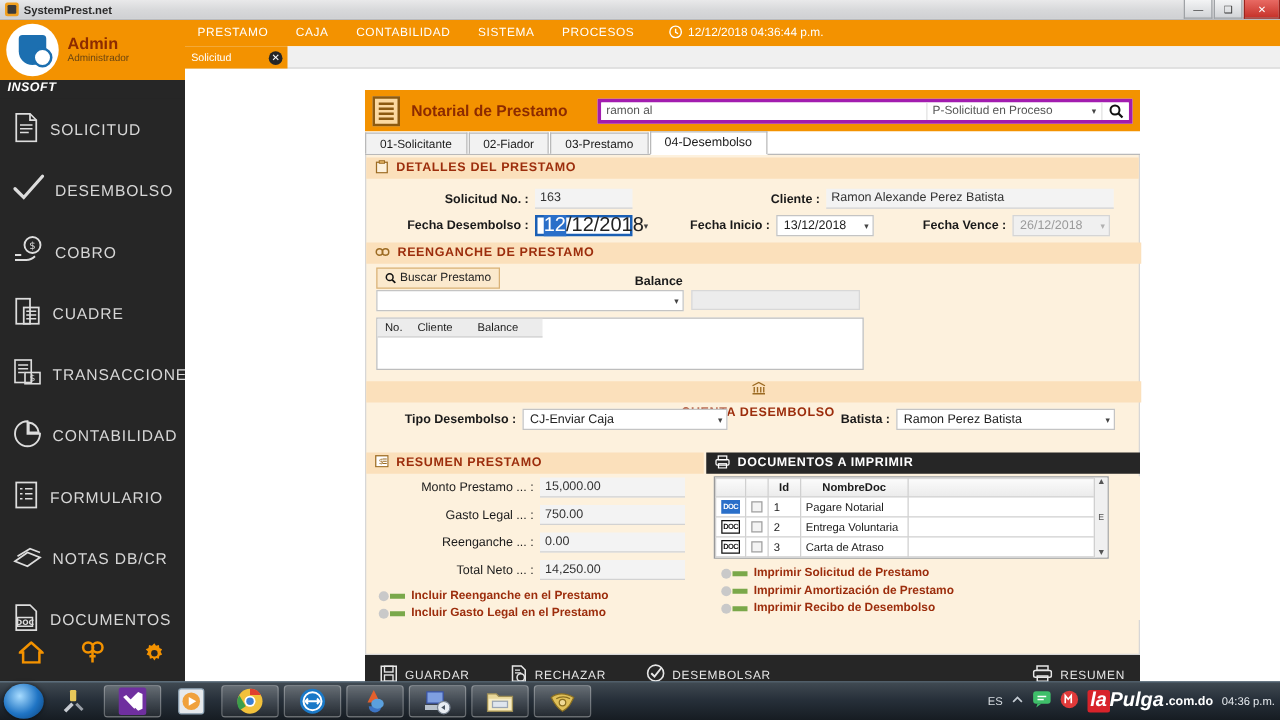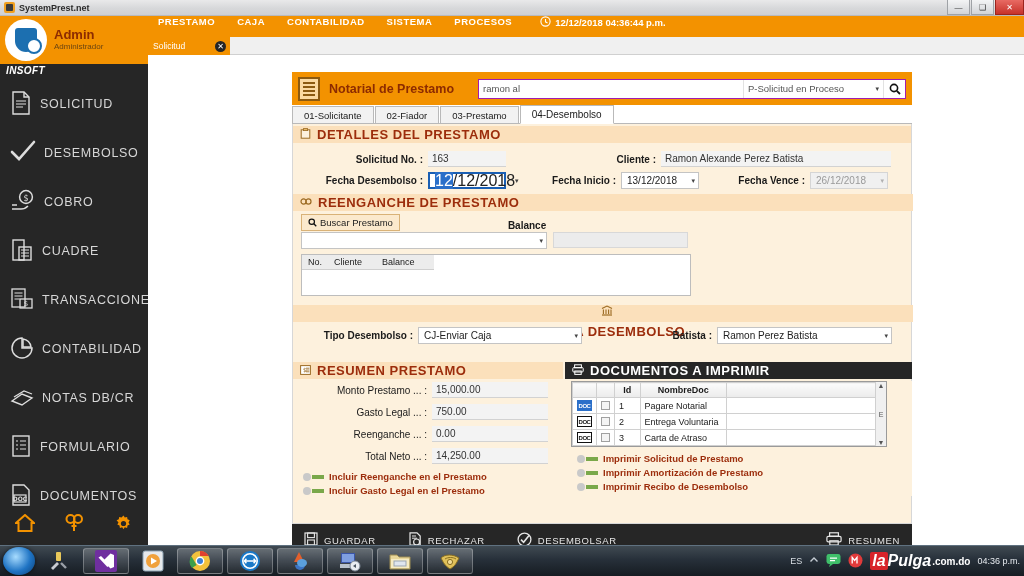--- a/index.html
+++ b/index.html
@@ -95,22 +95,22 @@
   }
   .nav-item svg{ flex:0 0 auto; }
   #nav-footer{
     position:absolute; bottom:10px; left:0; width:148px;
     display:flex; justify-content:space-around; align-items:center;
   }
   #nav-footer .ficon{ color:#f39200; }
   
   #topmenu{
     position:absolute; left:148px; top:16px; width:876px; height:21px;
-    background:#f39200; display:flex; align-items:flex-start;
-    padding-left:10px; gap:22px;font-weight:bold;
+    background:#f39200; display:flex; align-items:center;
+    padding-left:10px; gap:22px;
   }
   #topmenu .mi{
     font-size:9.5px; color:#ffffff; letter-spacing:.5px; white-space:nowrap;
   }
   #topmenu .clockwrap{ display:flex;align-items:center;gap:4px;margin-left:6px;}
   #topmenu .clockwrap .ctext{ font-size:9.5px;color:#ffffff; white-space:nowrap;}
   
   #tabstrip{
     position:absolute; left:148px; top:37px; width:876px; height:18px;
     background:#f0f0f0; border-bottom:1px solid #d0d0d0;
@@ -139,21 +139,21 @@
     width:22px;height:24px;background:#fbd9a0;border:2px solid #8c5a10;
     display:flex;flex-direction:column;justify-content:center;gap:2px;
     padding:0 3px; flex:0 0 auto;
   }
   #form-header .fh-icon i{ display:block;height:2px;background:#8c5a10; }
   #form-header .fh-title{
     font-size:12.5px;font-weight:bold;color:#8c2b00;margin-left:9px;white-space:nowrap;
   }
   #search-box{
     margin-left:24px; flex:1 1 auto; height:20px; display:flex;
-    background:#ffffff; border:1px solid #a21caf;
+    background:#ffffff; border:3px solid #a21caf;
   }
   #search-box .sq-input{
     flex:1 1 auto; font-size:9.5px; color:#555; padding-left:4px;
     display:flex; align-items:center; background:#fff;
   }
   #search-box .sq-select{
     width:140px; border-left:1px solid #e2e2e2; font-size:9.5px; color:#555;
     display:flex;align-items:center;justify-content:space-between;padding:0 4px;background:#fff;
   }
   #search-box .sq-btn{
@@ -178,21 +178,21 @@
   
   #panel-body{
     position:absolute; left:144px; top:69px; width:620px; height:400px;
     background:#fdf1dd; border:1px solid #d7d7d7; border-top:none;
   }
   .section-head{
     height:17px; background:#fbe0bb; display:flex; align-items:center;
     padding-left:7px; gap:6px;
   }
   .section-head .sh-text{
-    font-size:13px; font-weight:bold; color:#9c2d0c; letter-spacing:.5px;
+    font-size:10px; font-weight:bold; color:#9c2d0c; letter-spacing:.5px;
   }
   .section-head.dark{ background:#262626; }
   .section-head.dark .sh-text{ color:#ffffff; }
   .fld-label{ font-size:10px; color:#1a1a1a; text-align:right; }
   .fld-label.b{ font-weight:bold; }
   .inp{
     background:#f3f3f3; border:none; border-bottom:1px solid #d2d2d2;
     height:16px; font-size:10px; color:#333;
     display:flex; align-items:center; padding-left:4px;
   }
@@ -388,36 +388,36 @@
         <svg width="24" height="24" viewBox="0 0 24 24">
             <path d="M12 12V2A10 10 0 1 0 22 12z" fill="none" stroke="#ddd" stroke-width="1.5"></path>
             <path d="M13 3a9 9 0 0 1 8 8h-8z" fill="none" stroke="#ddd" stroke-width="1.5"></path>
           </svg>
       </span>
       <span class="nav-label">CONTABILIDAD</span>
     </div>
 
     <div class="nav-item">
       <span>
+        <svg width="22" height="24" viewBox="0 0 22 24">
+            <rect x="3" y="2" width="16" height="20" fill="none" stroke="#ddd" stroke-width="1.4"></rect>
+            <path d="M6 7h2M10 7h6M6 11h2M10 11h6M6 15h2M10 15h6" stroke="#ddd" stroke-width="1.2"></path>
+          </svg>
+      </span>
+      <span class="nav-label">FORMULARIO</span>
+    </div>
+
+    <div class="nav-item">
+      <span>
         <svg width="24" height="24" viewBox="0 0 24 24">
             <path d="M2 16l10-7 10 4-10 7z" fill="none" stroke="#ddd" stroke-width="1.4"></path>
             <path d="M4 12l10-6 8 3" fill="none" stroke="#ddd" stroke-width="1.3"></path>
           </svg>
       </span>
       <span class="nav-label">NOTAS DB/CR</span>
-    </div>
-
-    <div class="nav-item">
-      <span>
-        <svg width="22" height="24" viewBox="0 0 22 24">
-            <rect x="3" y="2" width="16" height="20" fill="none" stroke="#ddd" stroke-width="1.4"></rect>
-            <path d="M6 7h2M10 7h6M6 11h2M10 11h6M6 15h2M10 15h6" stroke="#ddd" stroke-width="1.2"></path>
-          </svg>
-      </span>
-      <span class="nav-label">FORMULARIO</span>
     </div>
 
     <div class="nav-item">
       <span>
         <svg width="22" height="24" viewBox="0 0 22 24">
             <path d="M3 2h11l5 5v15H3z" fill="none" stroke="#ddd" stroke-width="1.4"></path>
             <rect x="4" y="12" width="12" height="7" fill="none" stroke="#ddd" stroke-width="1.2"></rect>
             <text x="10" y="18" font-size="6" fill="#ddd" text-anchor="middle" font-family="DejaVu Sans" font-weight="bold">DOC</text>
           </svg>
       </span>

